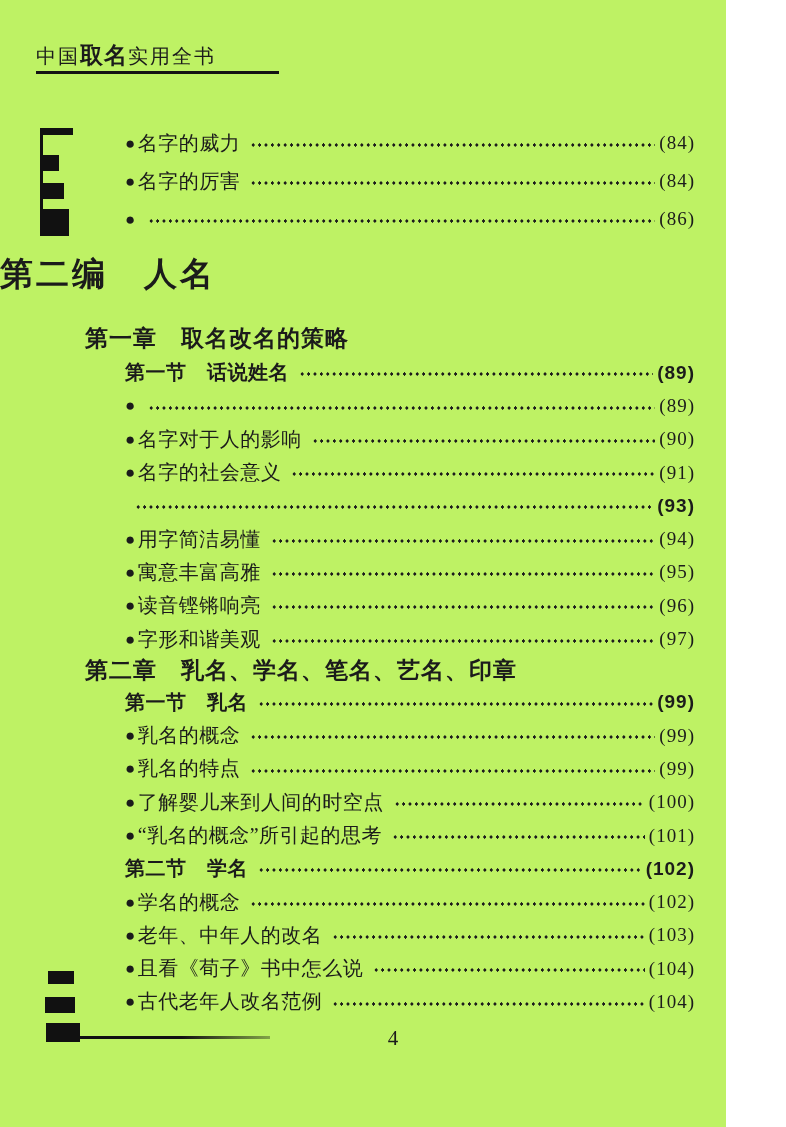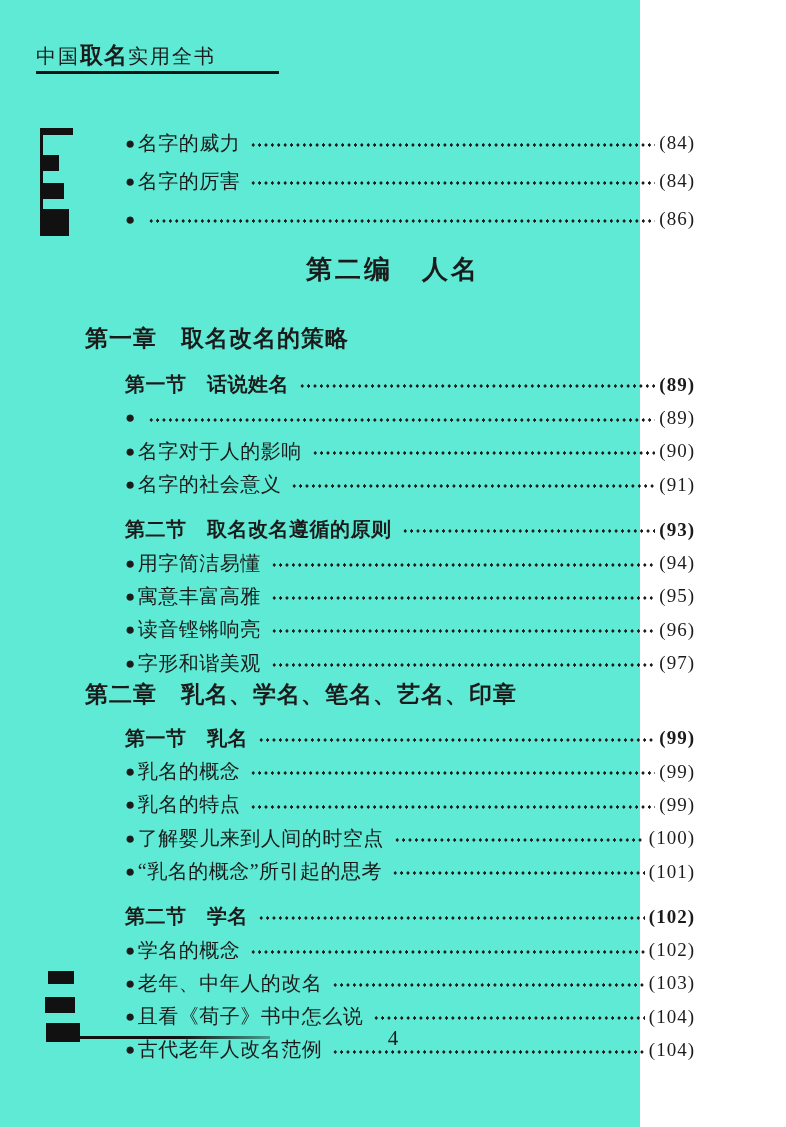--- a/index.html
+++ b/index.html
@@ -5,22 +5,22 @@
   html, body {
     margin: 0; padding: 0;
     width: 786px; height: 1127px;
     background: #ffffff;
     overflow: hidden;
     font-family: "Liberation Serif", "DejaVu Serif", serif;
     color: #1b1b1b;
   }
   .page {
     position: relative;
-    width: 640px; height: 1127px;
-    background: #5eead4;
+    width: 726px; height: 1127px;
+    background: #bef264;
   }
 
   
   .running-head { position: absolute; left: 36px; top: 40px; }
   .cn-title { font-size: 20px; letter-spacing: 2px; white-space: nowrap; }
   .cn-title .brand { font-weight: 900; font-size: 23px; letter-spacing: 1px; }
   .head-rule { position: absolute; left: 36px; top: 71px; width: 243px; height: 3px; background: #141414; }
   .pinyin {
     position: absolute; left: 36px; top: 76px;
     font-family: "Liberation Sans", "DejaVu Sans", sans-serif;
@@ -39,41 +39,41 @@
   .toc-main .row { height: 33.3px; }
   .row { display: flex; align-items: center; }
   .row.chapter {
     height: 36px;
     font-family: "Liberation Sans", "DejaVu Sans", sans-serif;
     font-weight: 700; font-size: 23px; letter-spacing: 1px;
   }
   .toc-main .row.ch2 { height: 30px; }
   .row.section {
     padding-left: 40px;
-    font-family: Liberation Serif, serif;
-    font-weight: 700; font-size: 20px; letter-spacing: 0.5px; margin-top: 12px;
+    font-family: Liberation Sans, sans-serif;
+    font-weight: 700; font-size: 20px; letter-spacing: 0.5px;
   }
   .toc-main .row.bullet { padding-left: 40px; }
   .row.bullet { font-size: 20px; letter-spacing: 0.5px; }
   .bullet-glyph { font-size: 17px; margin-right: 2px; line-height: 1; }
   .label { white-space: nowrap; }
   .leader {
     flex: 1; min-width: 14px; height: 18px; margin: 0 4px 0 10px;
     background-image: radial-gradient(circle, #1c1c1c 1.7px, rgba(0,0,0,0) 1.8px);
     background-size: 6.4px 6.4px;
     background-repeat: repeat-x;
     background-position: left bottom 4px;
   }
   .pageno { font-size: 19px; letter-spacing: 1px; white-space: nowrap; }
 
   
   .part-title {
     position: absolute; left: 0; top: 252px; width: 786px;
-    text-align: center;
-    font-weight: 900; font-size: 26px; letter-spacing: 3px;
+    text-align: left;
+    font-weight: 900; font-size: 33px; letter-spacing: 3px;
   }
 
   
   .footer-rule {
     position: absolute; left: 48px; top: 1036px; width: 222px; height: 3px;
     background: linear-gradient(to right, #111 60%, rgba(17,17,17,0.35));
   }
   .folio {
     position: absolute; left: 0; top: 1026px; width: 786px;
     text-align: center; font-size: 21px;
@@ -141,21 +141,20 @@
         <div class="leader"></div>
         <span class="pageno">(90)</span>
       </div>
       <div class="row bullet">
         <span class="bullet-glyph">●</span>
         <span class="label">名字的社会意义</span>
         <div class="leader"></div>
         <span class="pageno">(91)</span>
       </div>
       <div class="row section">
-        <span class="label">第二节　取名改名遵循的原则</span>
         <div class="leader"></div>
         <span class="pageno">(93)</span>
       </div>
       <div class="row bullet">
         <span class="bullet-glyph">●</span>
         <span class="label">用字简洁易懂</span>
         <div class="leader"></div>
         <span class="pageno">(94)</span>
       </div>
       <div class="row bullet">

